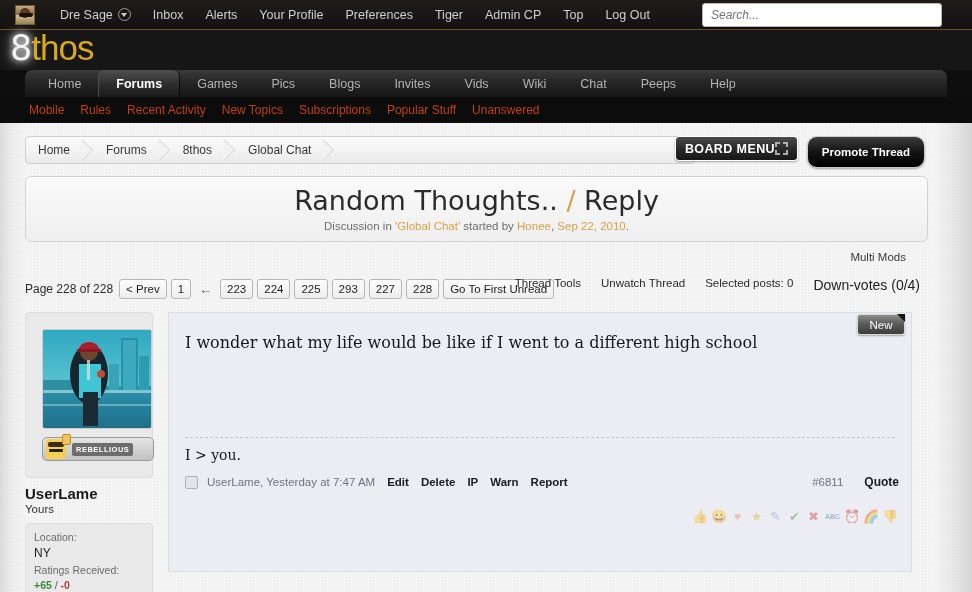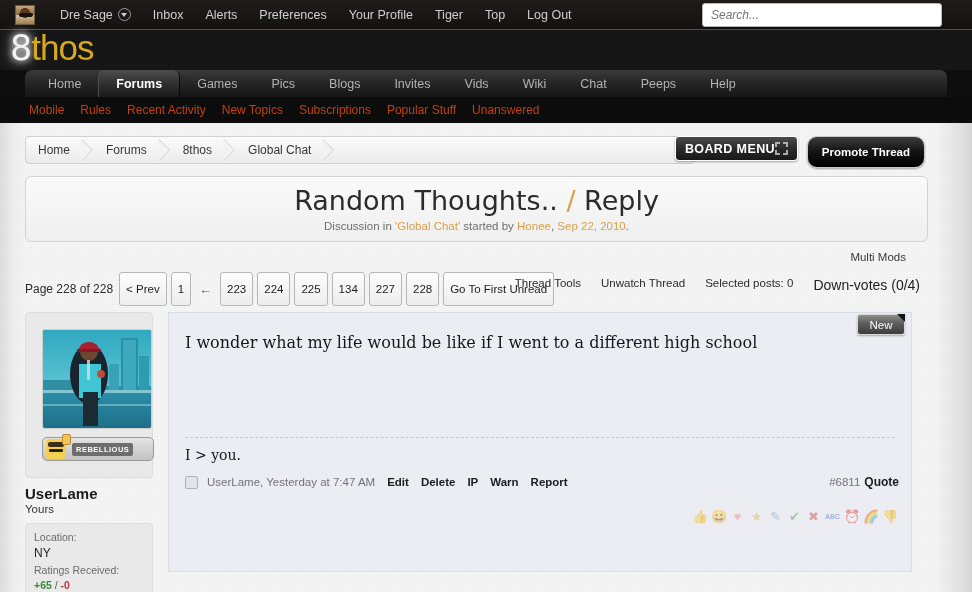--- a/index.html
+++ b/index.html
@@ -166,21 +166,21 @@
   #titlepanel .sub a { color:#d8a04a; text-decoration:none; }
 
   
   #multimods { text-align:right; font-size:11.5px; color:#3a3a3a; margin-top:9px; padding-right:22px;}
 
   
   #pagerow { position:relative; height:24px; margin-top:14px; display:flex; align-items:center; }
   #pagerow .ptxt { font-size:12px; color:#2b2b2b; margin-right:6px; }
   .pbtn {
     display:inline-flex;align-items:center;justify-content:center;
-    height:34px; min-width:20px; padding:0 6px; margin-right:4px;
+    height:20px; min-width:20px; padding:0 6px; margin-right:4px;
     border:1px solid #b6b6b6; border-radius:3px;
     background:linear-gradient(180deg,#fdfdfd,#ededed);
     font-size:11.5px; color:#1d1d1d; cursor:pointer;
   }
   .pdots { font-size:13px; color:#555; margin:0 8px 0 4px; }
   #pagerow .right-tools {
     position:absolute; right:8px; top:0; display:flex; align-items:flex-start; gap:20px;
     font-size:11.5px; color:#2b2b2b;
   }
   #pagerow .right-tools .a { cursor:pointer; }
@@ -252,41 +252,42 @@
   }
   #postfooter { position:absolute; left:16px; top:162px; right:12px; display:flex; align-items:center; }
   .pcheck {
     width:13px;height:13px;border:1px solid #aeb1ba;background:#e3e4ea;border-radius:2px;
     margin-right:9px; flex:0 0 auto;
   }
   #postfooter .meta { font-size:11.5px; color:#6f7280; margin-right:12px; }
   #postfooter .lnk { font-size:11.5px; color:#1b1b22; font-weight:bold; text-decoration:none; margin-right:12px; cursor:pointer;}
   #postfooter .right { margin-left:auto; display:flex; align-items:center; gap:4px;text-align:center; }
   #postfooter .pid { font-size:11.5px; color:#71747f; }
-  #postfooter .quote { font-size:12px; color:#1b1b22; font-weight:bold; cursor:pointer;}
+  #postfooter .quote { font-size:12px; color:#1b1b22; font-weight:bold; cursor:pointer;margin-left:17px;}
 
   #ratings { position:absolute; right:14px; top:196px; display:flex; align-items:center; gap:4px; opacity:.45; }
   #ratings .ic { width:15px;height:15px; font-size:13px; line-height:15px; text-align:center; }
 </style>
 </head>
 <body>
 
 <div id="userbar">
   <div class="avatar-sm"></div>
   <div class="nameitem">
     <span class="lbl">Dre Sage</span>
     <span class="caret-circle">
         <i></i>
       </span>
   </div>
   <a href="#">Inbox</a>
   <a href="#">Alerts</a>
+  <a href="#">Your Profile</a>
   <a href="#">Preferences</a>
-  <a href="#">Your Profile</a>
   <a href="#">Tiger</a>
+  <a href="#">Admin CP</a>
   <a href="#">Top</a>
   <a href="#">Log Out</a>
   <div id="searchbox">
     <input type="text" placeholder="Search..." style="">
   </div>
 </div>
 
 <div id="logobar">
   <div id="logo">
     <span class="eight">8</span><span class="thos">thos</span>
@@ -375,21 +376,21 @@
   </div>
 
   <div id="pagerow">
     <span class="ptxt">Page 228 of 228</span>
     <span class="pbtn">&lt; Prev</span>
     <span class="pbtn">1</span>
     <span class="pdots">←</span>
     <span class="pbtn">223</span>
     <span class="pbtn">224</span>
     <span class="pbtn">225</span>
-    <span class="pbtn">134</span>
+    <span class="pbtn">293</span>
     <span class="pbtn">227</span>
     <span class="pbtn">228</span>
     <span class="pbtn">Go To First Unread</span>
     <div class="right-tools">
       <span class="a">Thread Tools</span>
       <span class="a">Unwatch Thread</span>
       <span>Selected posts: 0</span>
       <span class="dv">Down-votes (0/4)</span>
     </div>
   </div>

